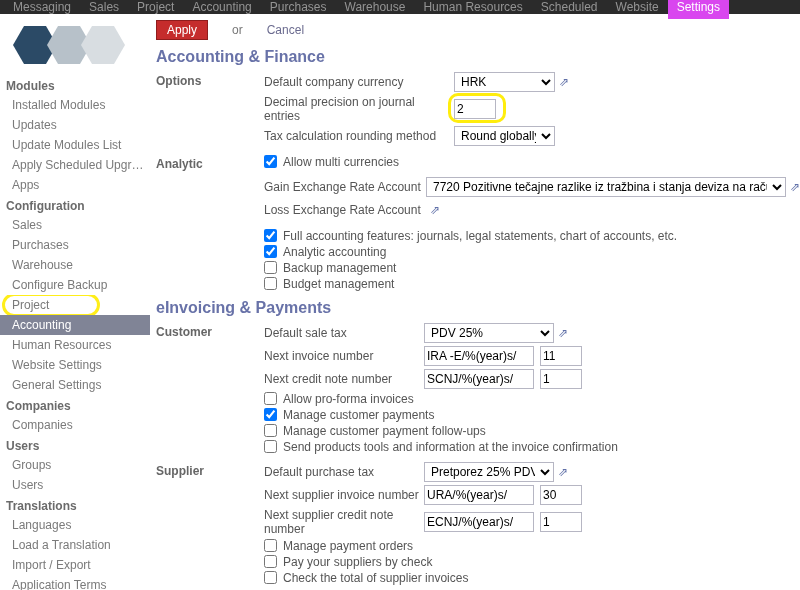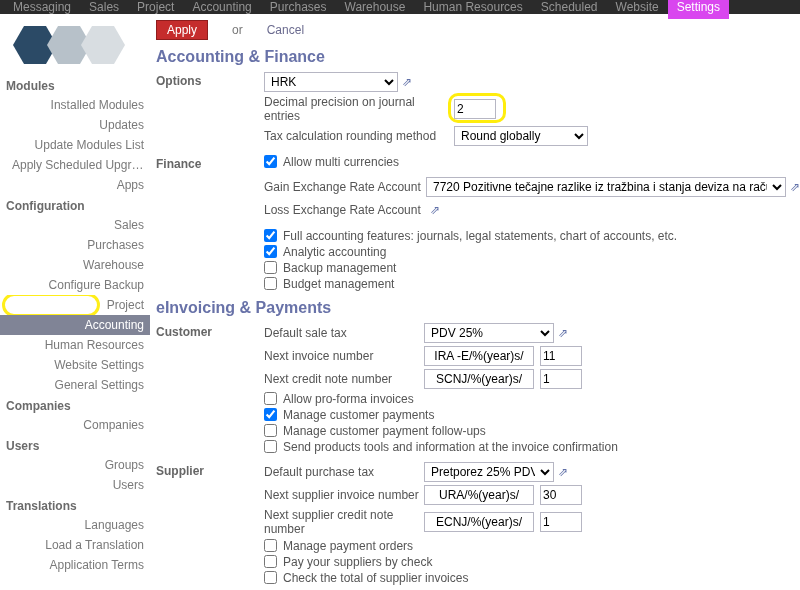--- a/index.html
+++ b/index.html
@@ -72,21 +72,20 @@
   }
   .side-item {
     display: block;
     padding: 3px 6px 3px 12px;
     color: #7a7a7a;
     font-size: 12px;
     cursor: pointer;
     white-space: nowrap;
     overflow: hidden;
     text-overflow: ellipsis;
-    text-align: right;
   }
   .side-item.active {
     background: #808496;
     color: #fff;
   }
   .highlight-yellow {
     position: relative;
   }
   .highlight-yellow::after {
     content: "";
@@ -153,25 +152,25 @@
   }
   .row label.field-label.narrow { width: 160px; }
   .row label.field-label.wider { width: 162px; }
   select, input[type="text"] {
     font-size: 12px;
     height: 20px;
     border: 1px solid #b6b6c3;
     background: #fff;
     padding: 0 2px;
   }
-  select.small { width: 134px; }
+  select.small { width: 101px; }
   select.med { width: 130px; }
   select.wide { width: 360px; }
   input[type="text"].tiny { width: 42px; }
-  input[type="text"].med { width: 110px; text-align: center; }
+  input[type="text"].med { width: 110px; }
   .linkicon {
     display: inline-block;
     width: 14px; height: 14px;
     margin-left: 4px;
     color: #6070a8;
     cursor: pointer;
     font-size: 12px;
     line-height: 14px;
   }
   .chk-row {
@@ -242,36 +241,38 @@
     <div class="side-section-title">Companies</div>
     <a class="side-item">Companies</a>
 
     <div class="side-section-title">Users</div>
     <a class="side-item">Groups</a>
     <a class="side-item">Users</a>
 
     <div class="side-section-title">Translations</div>
     <a class="side-item">Languages</a>
     <a class="side-item">Load a Translation</a>
+    <a class="side-item">Import / Export</a>
     <a class="side-item">Application Terms</a>
   </div>
 
   <div class="main">
     <div class="toolbar">
       <button class="btn-apply">Apply</button>
       <span>or</span>
       <a>Cancel</a>
     </div>
 
     <h2 class="section">Accounting &amp; Finance</h2>
 
     <div class="group">
       <div class="group-label">Options</div>
       <div class="group-body">
         <div class="row">
+          <label class="field-label">Default company currency</label>
           <select class="small">
             <option>HRK</option>
           </select>
           <span class="linkicon">⇗</span>
         </div>
         <div class="row">
           <label class="field-label">Decimal precision on journal entries</label>
           <span class="ring-yellow">
             <input type="text" class="tiny" value="2" style="">
           </span>
@@ -279,21 +280,21 @@
         <div class="row">
           <label class="field-label">Tax calculation rounding method</label>
           <select class="small">
             <option>Round globally</option>
           </select>
         </div>
       </div>
     </div>
 
     <div class="group">
-      <div class="group-label">Finance</div>
+      <div class="group-label">Analytic</div>
       <div class="group-body">
         <div class="chk-row">
           <input type="checkbox" checked="" style="">
           <span>Allow multi currencies</span>
         </div>
         <div style="height:6px"></div>
         <div class="row">
           <label class="field-label wider">Gain Exchange Rate Account</label>
           <select class="wide">
             <option>7720 Pozitivne tečajne razlike iz tražbina i stanja deviza na računu</option>

